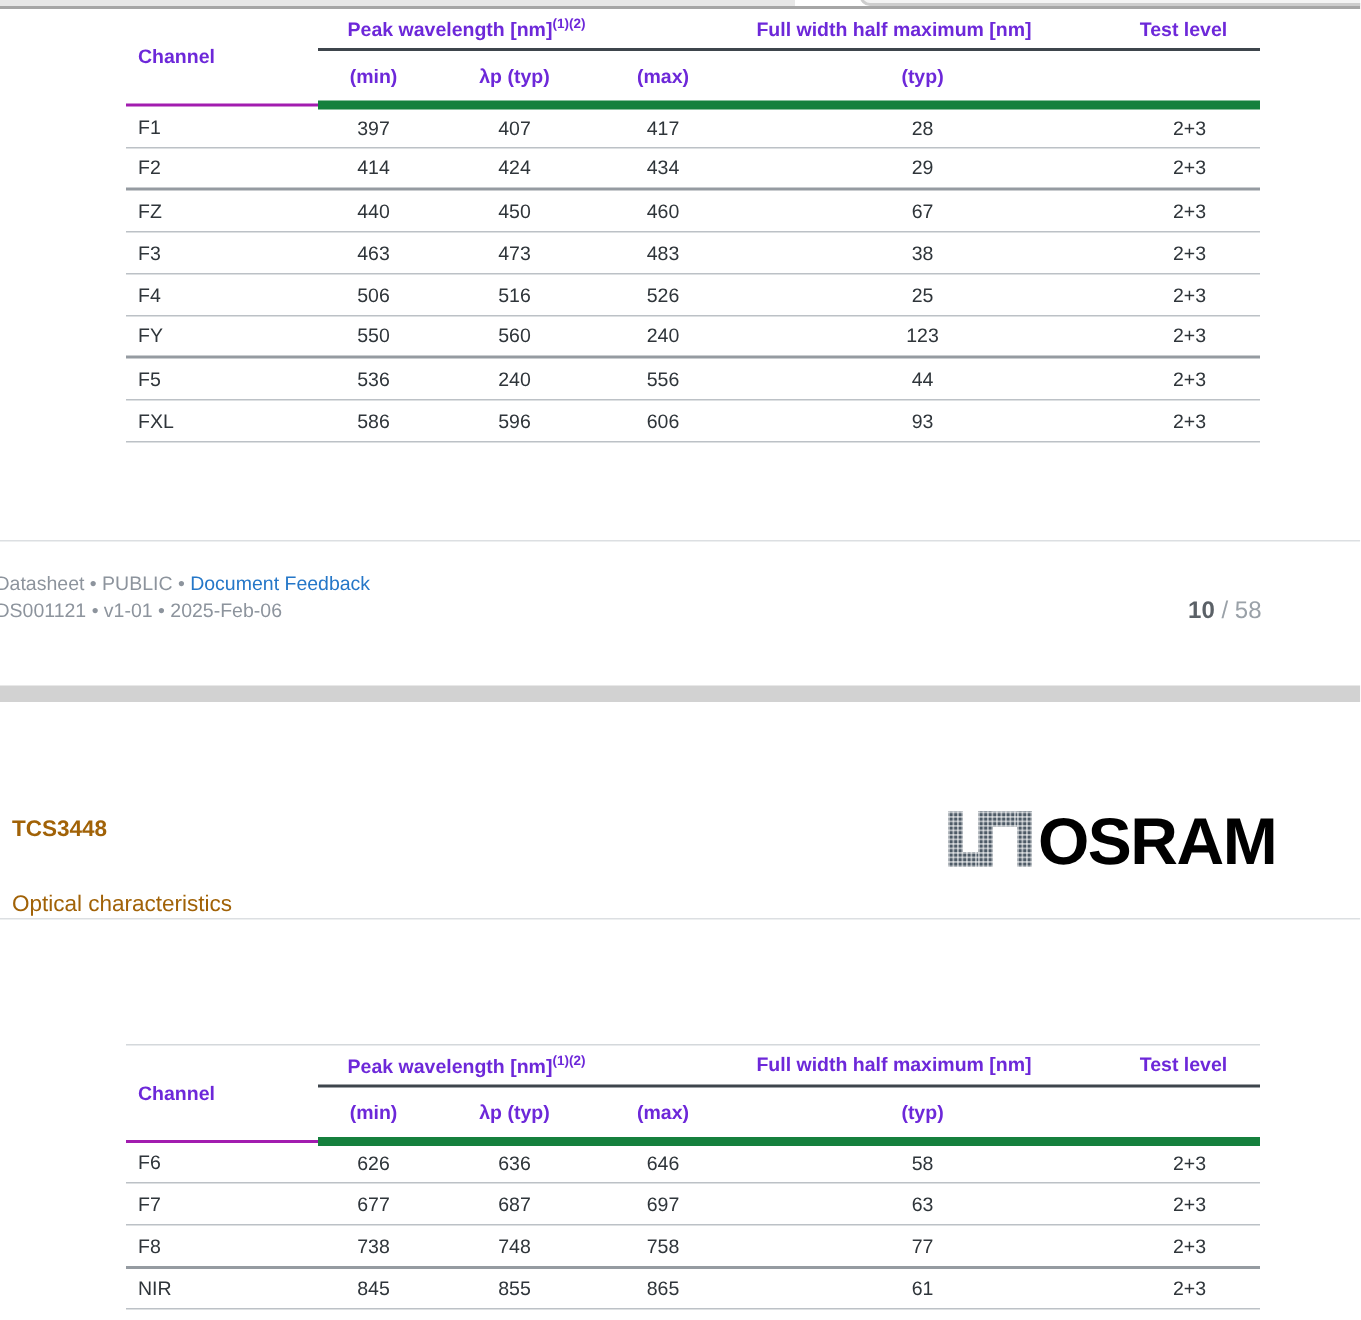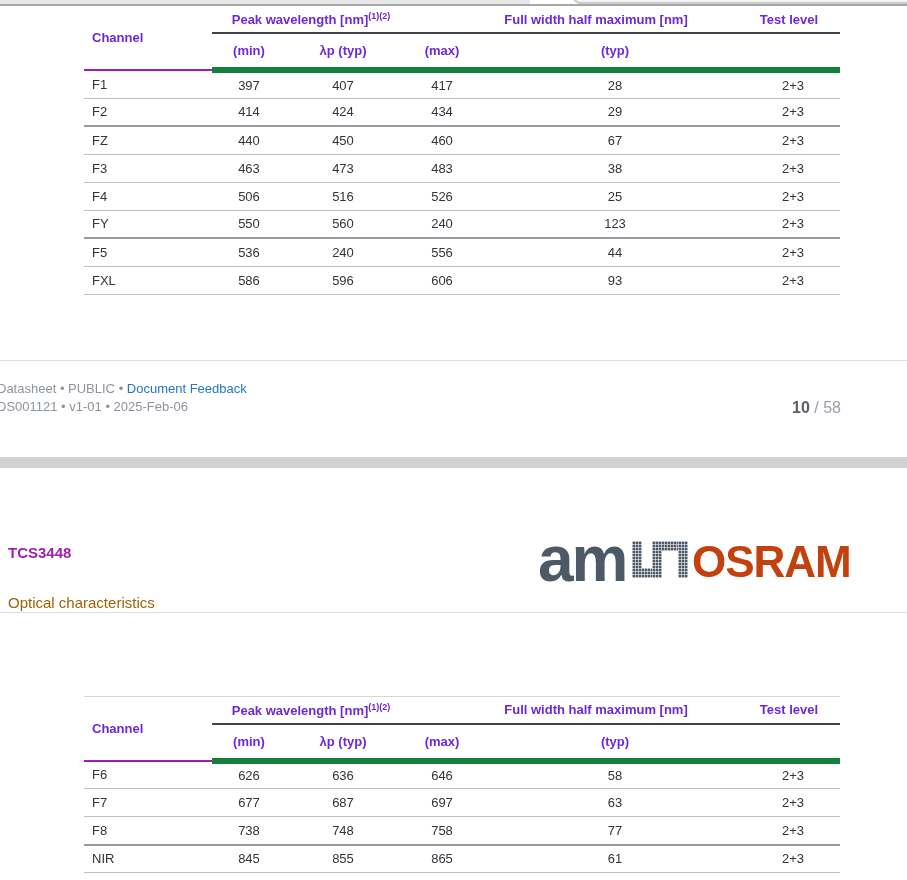--- a/index.html
+++ b/index.html
@@ -39,40 +39,40 @@
   .foot-line1 { position:absolute; left:-3px; top:381px; font-size:13px; color:#8d949d; white-space:nowrap; }
   .foot-line1 .lnk { color:#2577c8; cursor:pointer; }
   .foot-line2 { position:absolute; left:-3px; top:399px; font-size:13px; color:#8d949d; white-space:nowrap; }
   .foot-page { position:absolute; right:66px; top:399px; font-size:16px; color:#9aa1a8; white-space:nowrap; }
   .foot-page .cur { font-weight:bold; color:#5b6167; }
 
   
   .page-sep { position:absolute; left:0; top:457px; width:907px; height:11px; background:#d2d2d2; }
 
   
-  .p2-title { position:absolute; left:8px; top:544px; font-size:15px; font-weight:bold; color:#a21caf; }
+  .p2-title { position:absolute; left:8px; top:544px; font-size:15px; font-weight:bold; color:#a16207; }
   .p2-subtitle { position:absolute; left:8px; top:594px; font-size:15px; color:#a16207; }
   .p2-rule { position:absolute; left:0; top:612px; width:907px; height:1px; background:#dcdfe2; }
 
   
   .ams-text { position:absolute; left:538px; top:527px; font-size:64px; line-height:1;
     font-weight:bold; letter-spacing:-2px; color:#4d5a66; }
   .ams-mark { position:absolute; left:632px; top:541px; width:56px; height:37px; }
   .ams-mark .px { position:absolute; background-color:#4d5a66;
     background-image:
       linear-gradient(rgba(255,255,255,.55) 1px, transparent 1px),
       linear-gradient(90deg, rgba(255,255,255,.55) 1px, transparent 1px);
     background-size:3px 3px; }
   .px.b1 { left:0;  top:0;    width:10px; height:37px; }
   .px.b2 { left:0;  top:27px; width:30px; height:10px; }
   .px.b3 { left:20px; top:0;  width:10px; height:37px; }
   .px.b4 { left:20px; top:0;  width:36px; height:10px; }
   .px.b5 { left:46px; top:0;  width:10px; height:37px; }
   .osram-text { position:absolute; left:692px; top:545px; font-size:44px; line-height:0.78;
-    font-weight:bold; letter-spacing:-1px; color:#c2410c; }
+    font-weight:bold; letter-spacing:-1px; color:#000000; }
 </style>
 </head>
 <body>
 
 <div class="screen">
 
   <div class="topbar-left"></div>
   <div class="topbar-popup"></div>
   <div class="topbar-line"></div>
 
@@ -179,21 +179,20 @@
   <div class="foot-rule"></div>
   <div class="foot-line1"><span>Datasheet</span><span> • </span><span>PUBLIC</span><span> • </span><span class="lnk">Document Feedback</span></div>
   <div class="foot-line2">DS001121 • v1-01 • 2025-Feb-06</div>
   <div class="foot-page"><span class="cur">10</span><span> / 58</span></div>
 
   <div class="page-sep"></div>
 
   <div class="p2-title">TCS3448</div>
   <div class="p2-subtitle">Optical characteristics</div>
 
-  <div class="ams-text">am</div>
   <div class="ams-mark">
     <div class="px b1"></div>
       <div class="px b2"></div>
       <div class="px b3"></div>
       <div class="px b4"></div>
       <div class="px b5"></div>
   </div>
   <div class="osram-text">OSRAM</div>
 
   <div class="p2-rule"></div>

